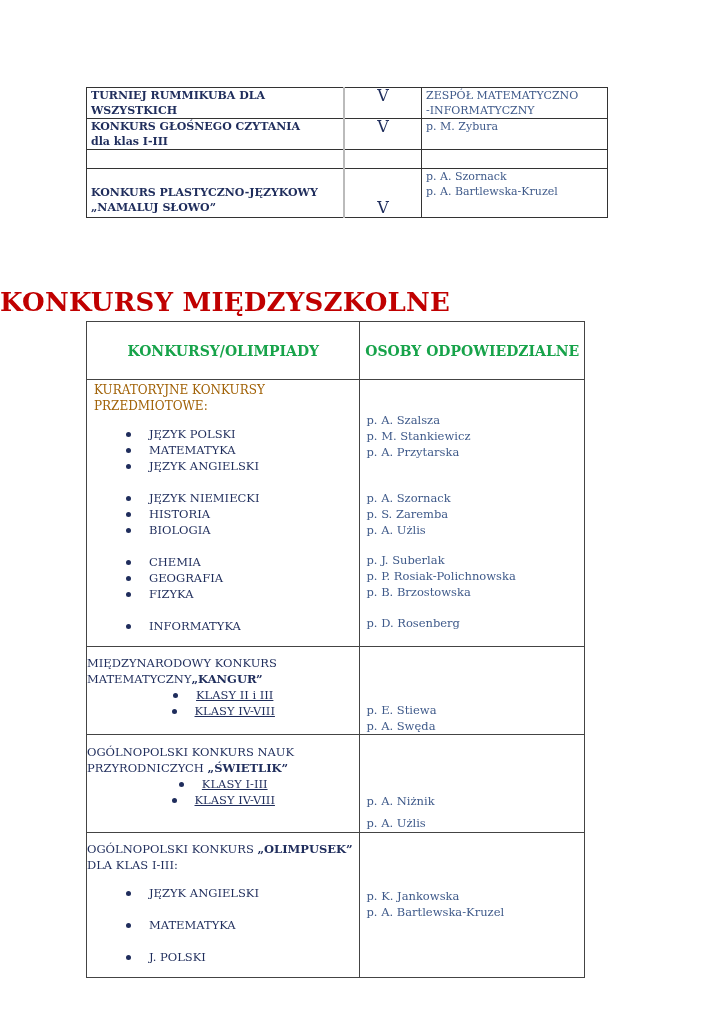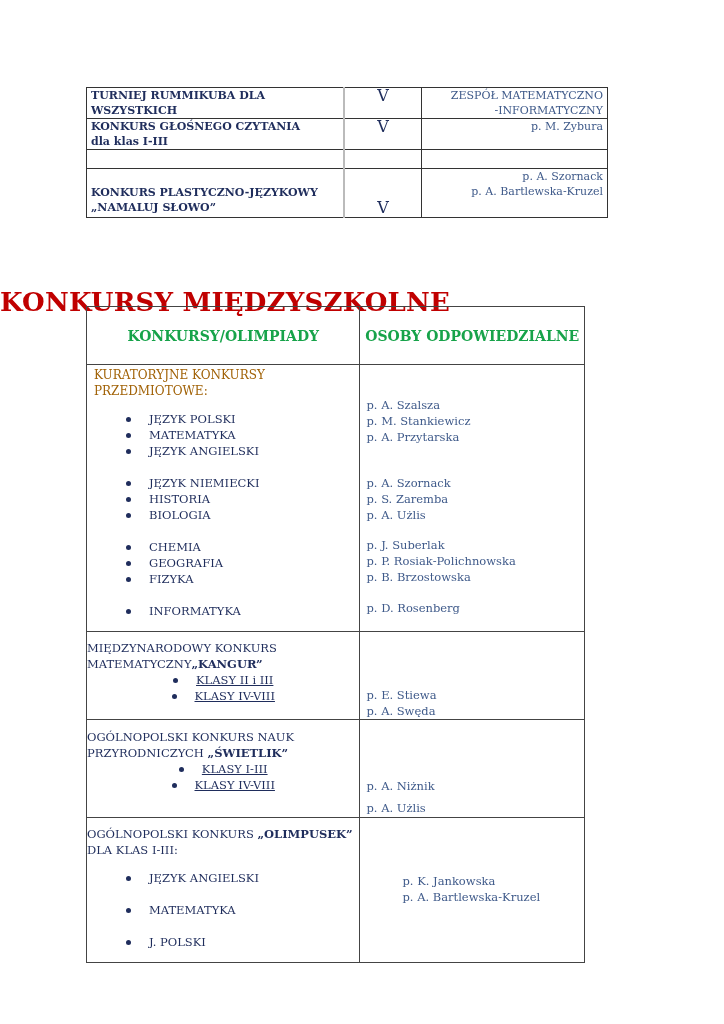--- a/index.html
+++ b/index.html
@@ -1,33 +1,33 @@
 <!DOCTYPE html>
 <html><head>
 <meta charset="utf-8">
 <style>
   html, body { margin: 0; padding: 0; background: #ffffff; }
   body { width: 724px; height: 1024px; position: relative; overflow: hidden;
          font-family: "DejaVu Serif", "Liberation Serif", serif; color: #1f2d5c; }
   .t1 { position: absolute; left: 86px; top: 87px; width: 522px; border-collapse: collapse; font-size: 11px; }
-  .t1 td { border: 1px solid #333; padding: 0 4px; vertical-align: top; line-height: 15px; text-align: right; }
+  .t1 td { border: 1px solid #333; padding: 0 4px; vertical-align: top; line-height: 15px; }
   .t1 td.c1 { width: 248px; text-align: left; font-weight: bold; color: #1f2d5c; font-size: 11px; }
   .t1 td.c2 { width: 68px; text-align: center; font-size: 16px; color: #1f2d5c; border-left: 2px solid #bbb; }
   .t1 td.c3 { color: #3f5a8a; font-size: 11px; }
   .t1 tr.r1 td { height: 30px; }
   .t1 tr.r2 td { height: 30px; margin-left: 36px; }
   .t1 tr.r3 td { height: 18px; }
   .t1 tr.r4 td { height: 46px; }
   .t1 tr.r4 td.c1 { vertical-align: bottom; padding-bottom: 2px; }
   .t1 tr.r4 td.c2 { vertical-align: bottom; padding-bottom: 2px; }
 
   .title { position: absolute; left: 0; width: 724px; top: 287px; 
            font-size: 26px; font-weight: bold; color: #c00000; letter-spacing: 0.2px; }
 
-  .t2 { position: absolute; left: 86px; top: 306px; width: 499px; border-collapse: collapse; }
+  .t2 { position: absolute; left: 86px; top: 321px; width: 499px; border-collapse: collapse; }
   .t2 td { border: 1px solid #444; vertical-align: top; padding: 0; }
   .t2 td.left { width: 273px; }
   .t2 td.right { width: 224px; }
   .hdr td { height: 57px; vertical-align: middle; text-align: center; color: #17a34a;
             font-weight: bold; font-size: 14px; }
 
   .bold-head { font-weight: normal; font-size: 12px; color: #a16207; padding: 2px 0 0 7px; line-height: 16px; }
   ul.b { list-style: none; margin: 12px; padding: 0 0 0 27px; }
   ul.b li { font-size: 11.5px; line-height: 16px; position: relative; padding-left: 23px; color: #1f2d5c; }
   ul.b li .dot { position: absolute; left: 0; top: 6px; width: 5px; height: 5px; border-radius: 50%; background: #1f2d5c; }
@@ -183,20 +183,20 @@
       </div>
       <ul class="b">
         <li><span class="dot"></span><span>JĘZYK ANGIELSKI</span></li>
         <li class="gap"></li>
         <li><span class="dot"></span><span>MATEMATYKA</span></li>
         <li class="gap"></li>
         <li><span class="dot"></span><span>J. POLSKI</span></li>
       </ul>
     </td>
     <td class="right">
-      <div class="names" style="padding-top:55px;margin-left:36px;">
+      <div class="names" style="padding-top:55px;">
         <div>p. K. Jankowska</div>
         <div>p. A. Bartlewska-Kruzel</div>
       </div>
     </td>
   </tr>
 </tbody>
   </table>
 
 </body></html>

